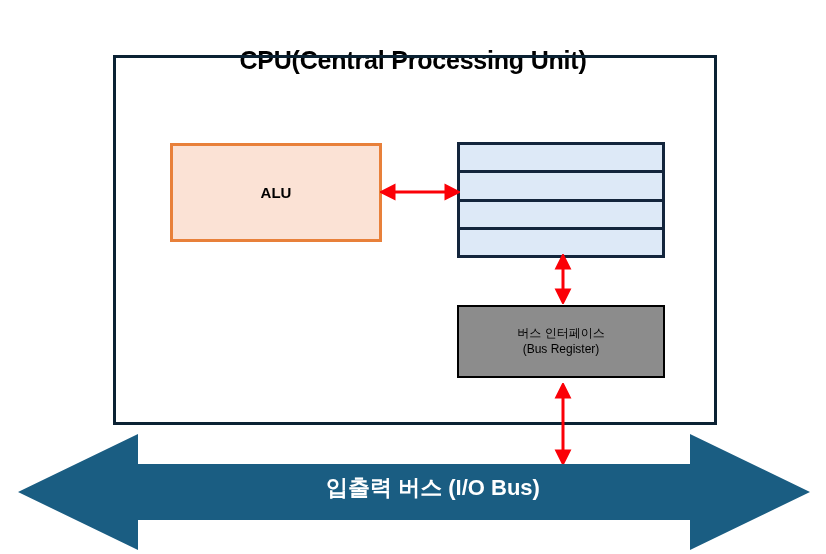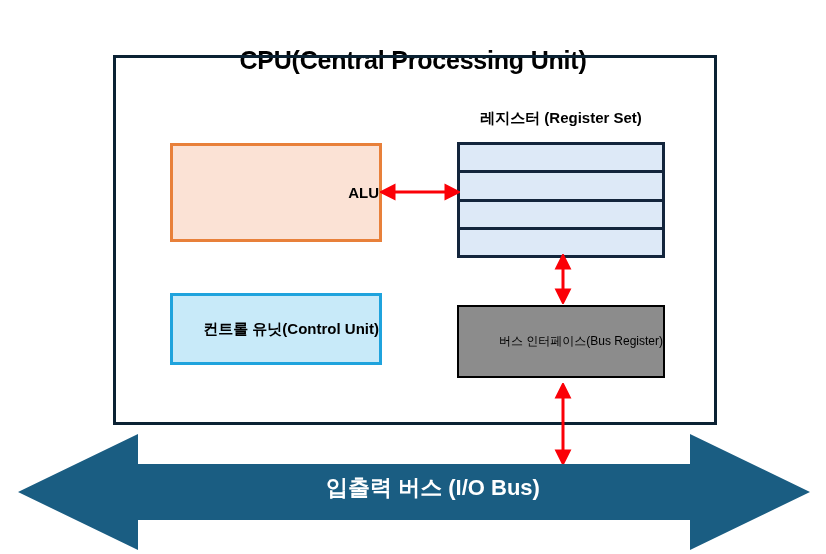--- a/index.html
+++ b/index.html
@@ -42,22 +42,23 @@
     border: 3px solid #0b2233;
     box-sizing: border-box;
     background: transparent;
   }
 
   
   .block {
     position: absolute;
     box-sizing: border-box;
     display: flex;
+    flex-direction: column;
     align-items: center;
-    justify-content: flex-end;
+    justify-content: center;
     text-align: center;
     line-height: 1.28;
   }
   .block .line {
     display: block;
     white-space: nowrap;
   }
 
   
   #alu-block {
@@ -168,26 +169,21 @@
 <div id="canvas">
 
   <div id="diagram-title">CPU(Central Processing Unit)</div>
 
   <div id="cpu-frame"></div>
 
   <div class="block" id="alu-block">
     <span class="line">ALU</span>
   </div>
 
-  <div class="block" id="control-unit-block">
-    <span class="line">컨트롤 유닛</span>
-    <span class="line">(Control Unit)</span>
-  </div>
-
-  <div id="register-label">레지스터 (Register Set)</div>
+
 
   <div id="register-set">
     <div class="register-row"></div>
     <div class="register-row"></div>
     <div class="register-row"></div>
     <div class="register-row"></div>
   </div>
 
   <div class="block" id="bus-interface-block">
     <span class="line">버스 인터페이스</span>

